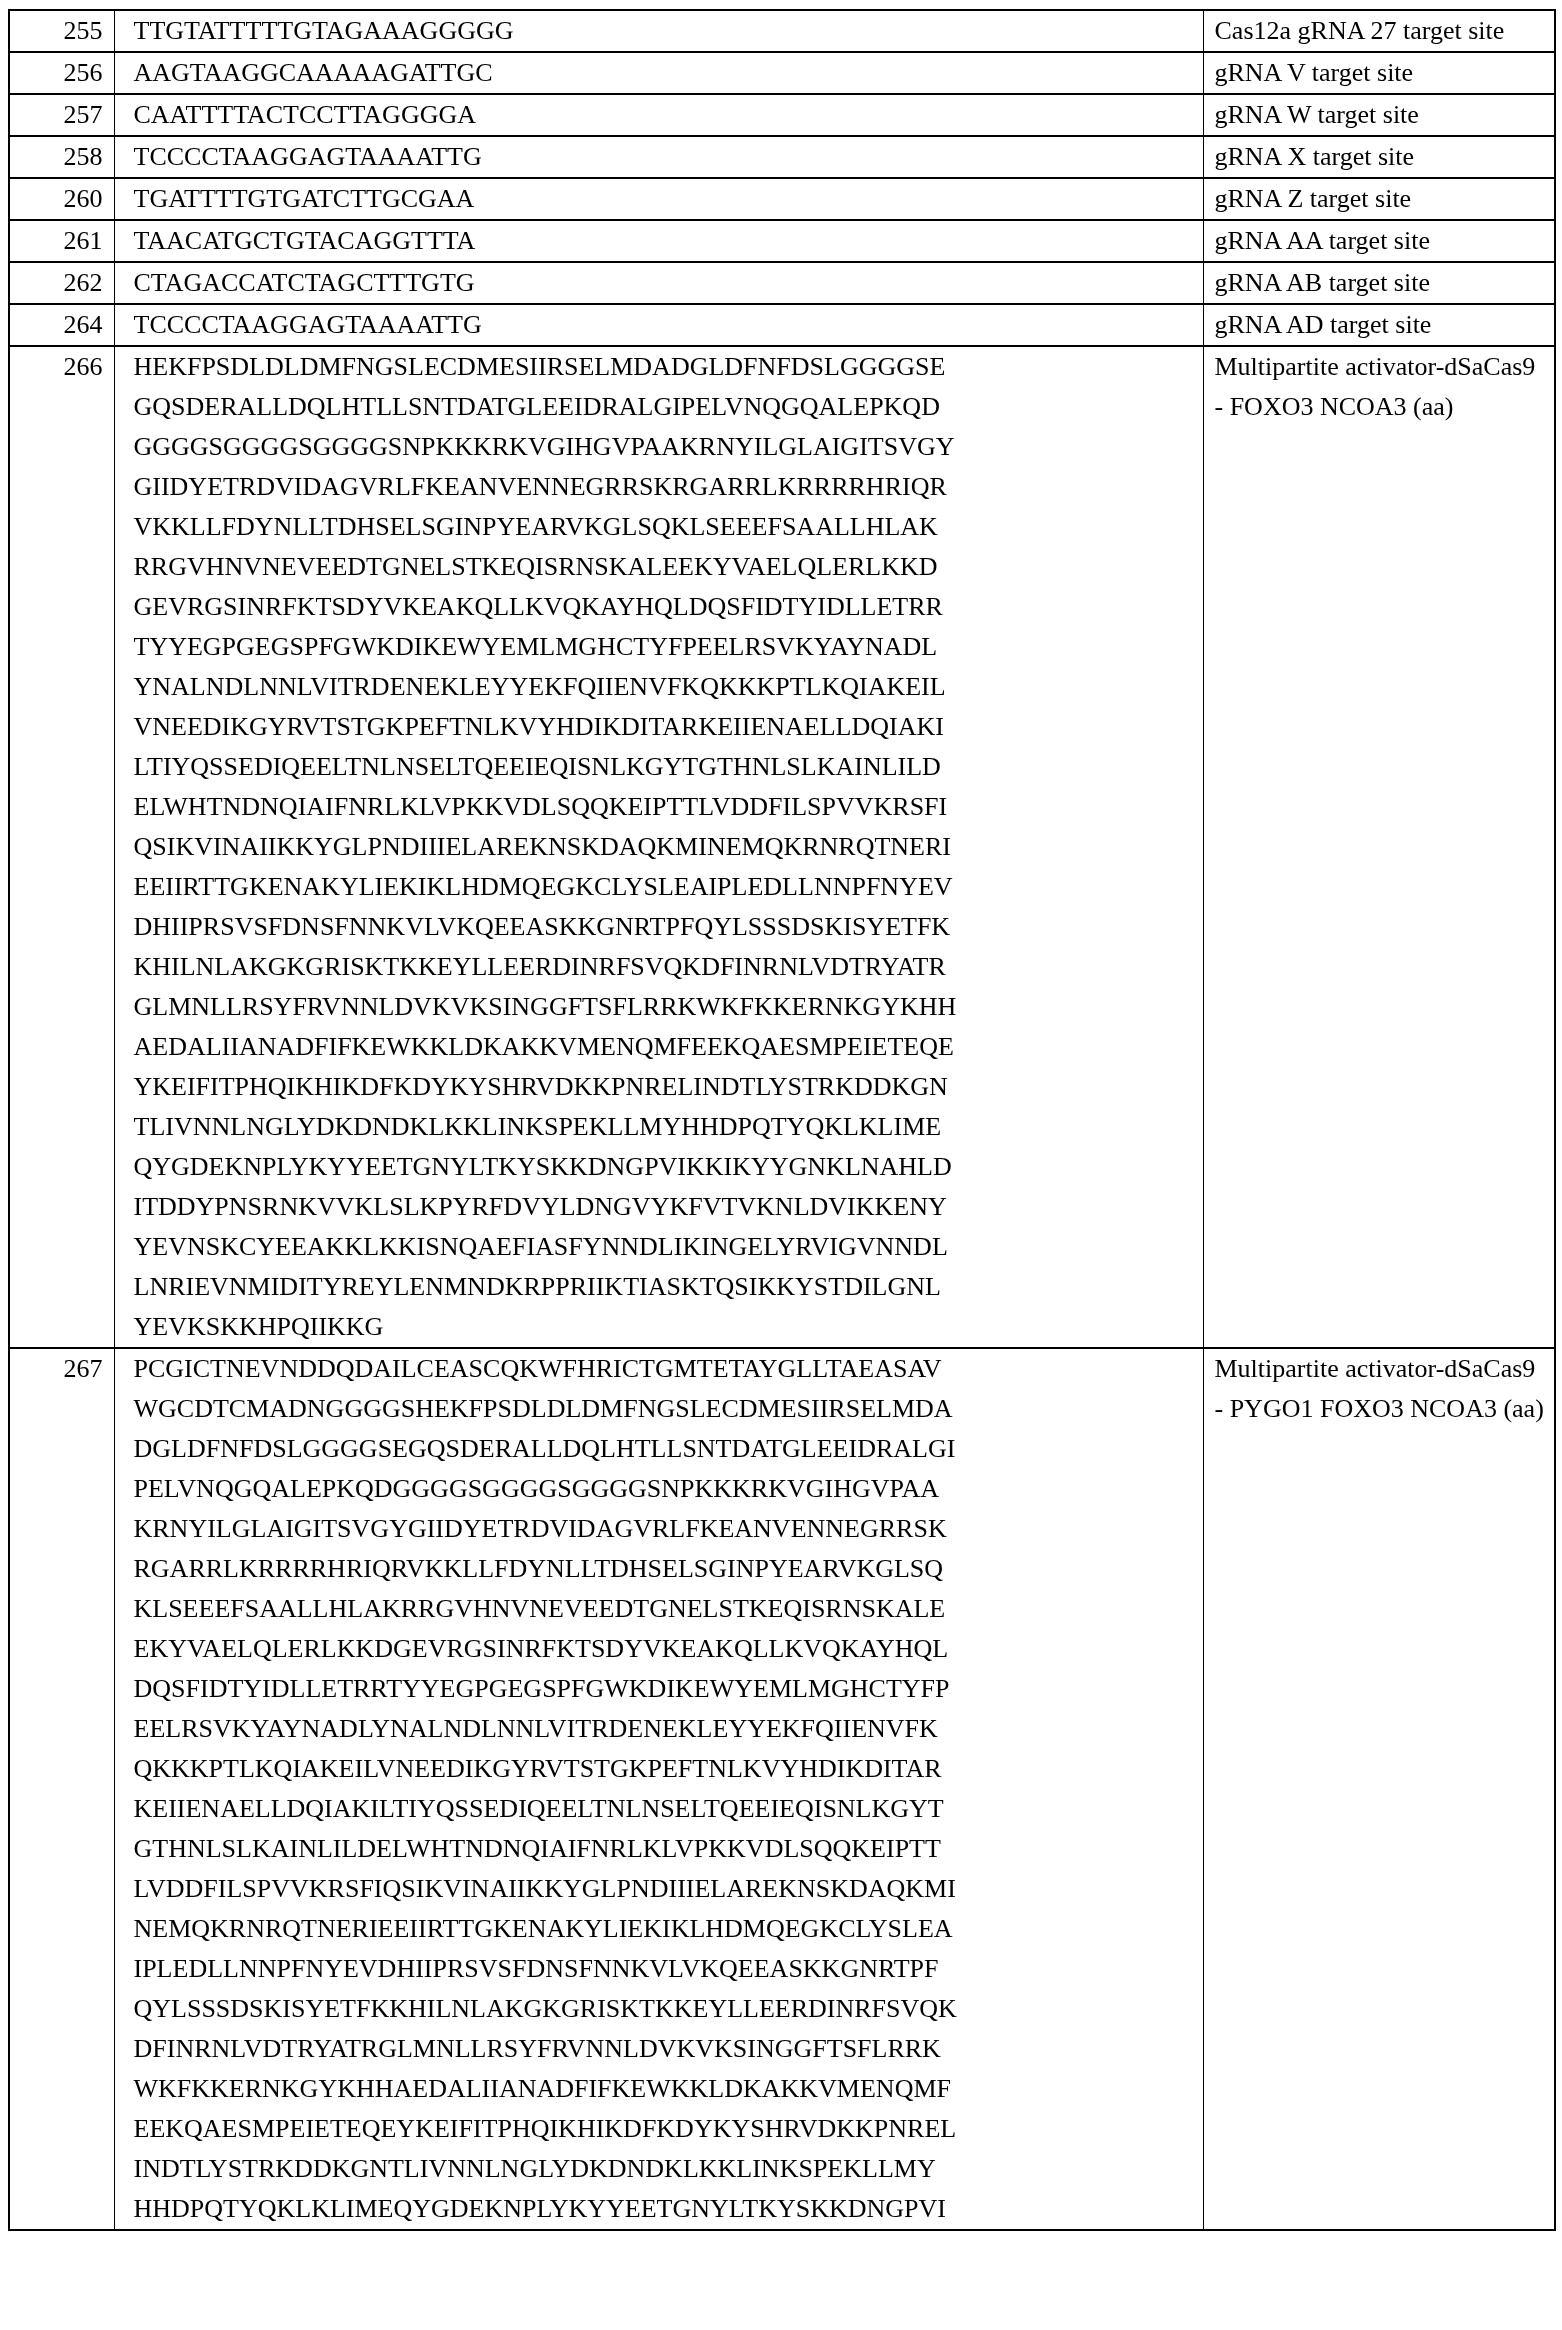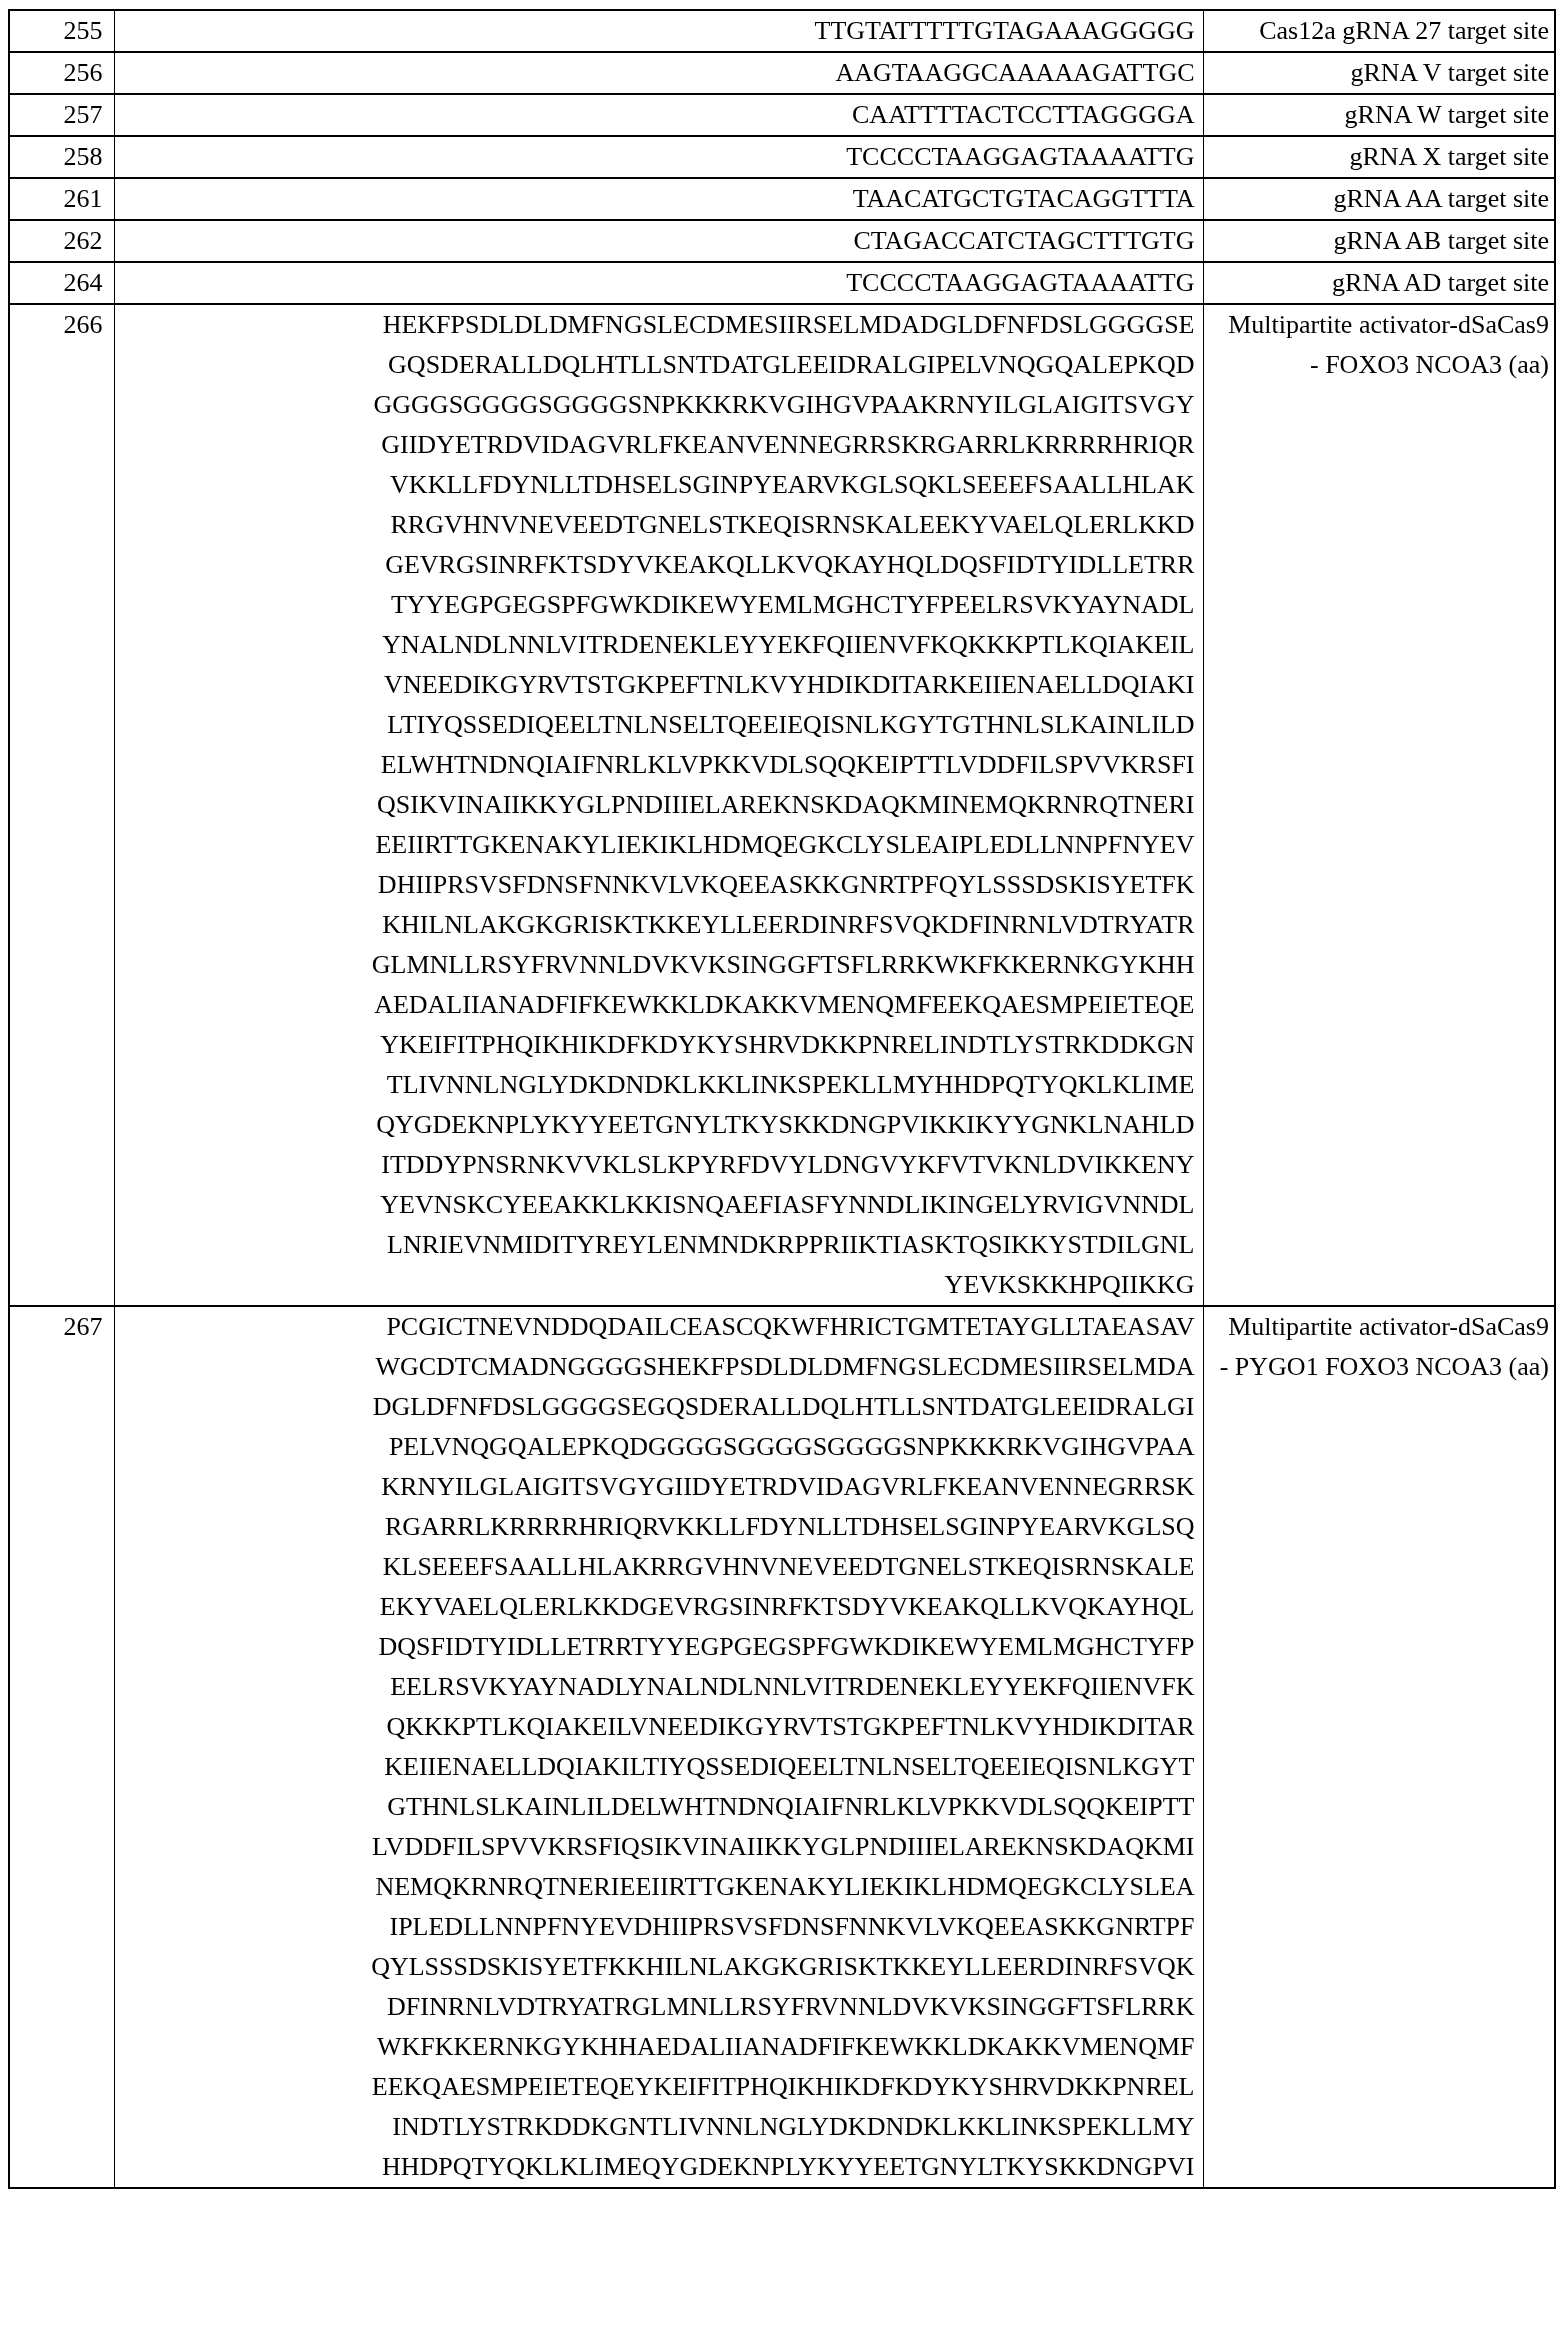--- a/index.html
+++ b/index.html
@@ -29,21 +29,20 @@
     .seq-table col.c-desc { width: 352px; }
     .seq-table td {
       vertical-align: top;
       font-size: 26px;
       line-height: 40px;
       padding: 0 8px;
       border-left: 1.6px solid #000;
       border-right: 1.6px solid #000;
       border-top: 2.4px solid #000;
       border-bottom: 2.4px solid #000;
-      text-align: right;
     }
     .seq-table td.num {
       text-align: right;
       padding-right: 11px;
       padding-left: 19px;
     }
     .seq-table td.seq {
       padding-left: 19px;
       white-space: pre-line;
       letter-spacing: 0px;
@@ -82,20 +81,25 @@
     <td class="num">257</td>
     <td class="seq"><span class="seq-line">CAATTTTACTCCTTAGGGGA</span></td>
     <td class="desc">gRNA W target site</td>
   </tr>
       <tr>
     <td class="num">258</td>
     <td class="seq"><span class="seq-line">TCCCCTAAGGAGTAAAATTG</span></td>
     <td class="desc">gRNA X target site</td>
   </tr>
       <tr>
+    <td class="num">260</td>
+    <td class="seq"><span class="seq-line">TGATTTTGTGATCTTGCGAA</span></td>
+    <td class="desc">gRNA Z target site</td>
+  </tr>
+      <tr>
     <td class="num">261</td>
     <td class="seq"><span class="seq-line">TAACATGCTGTACAGGTTTA</span></td>
     <td class="desc">gRNA AA target site</td>
   </tr>
       <tr>
     <td class="num">262</td>
     <td class="seq"><span class="seq-line">CTAGACCATCTAGCTTTGTG</span></td>
     <td class="desc">gRNA AB target site</td>
   </tr>
       <tr>

